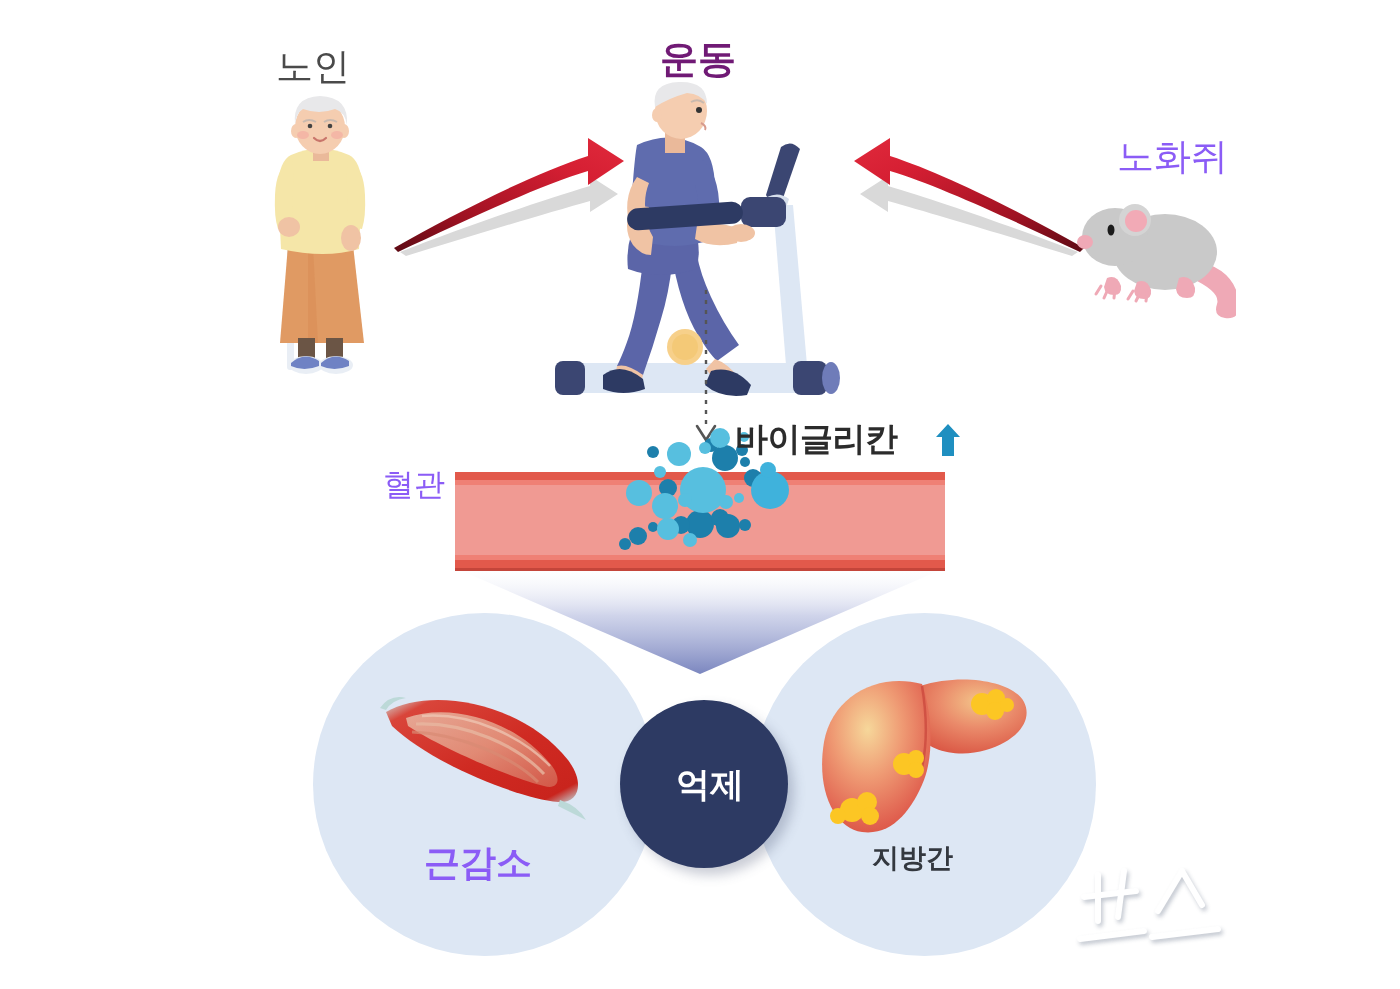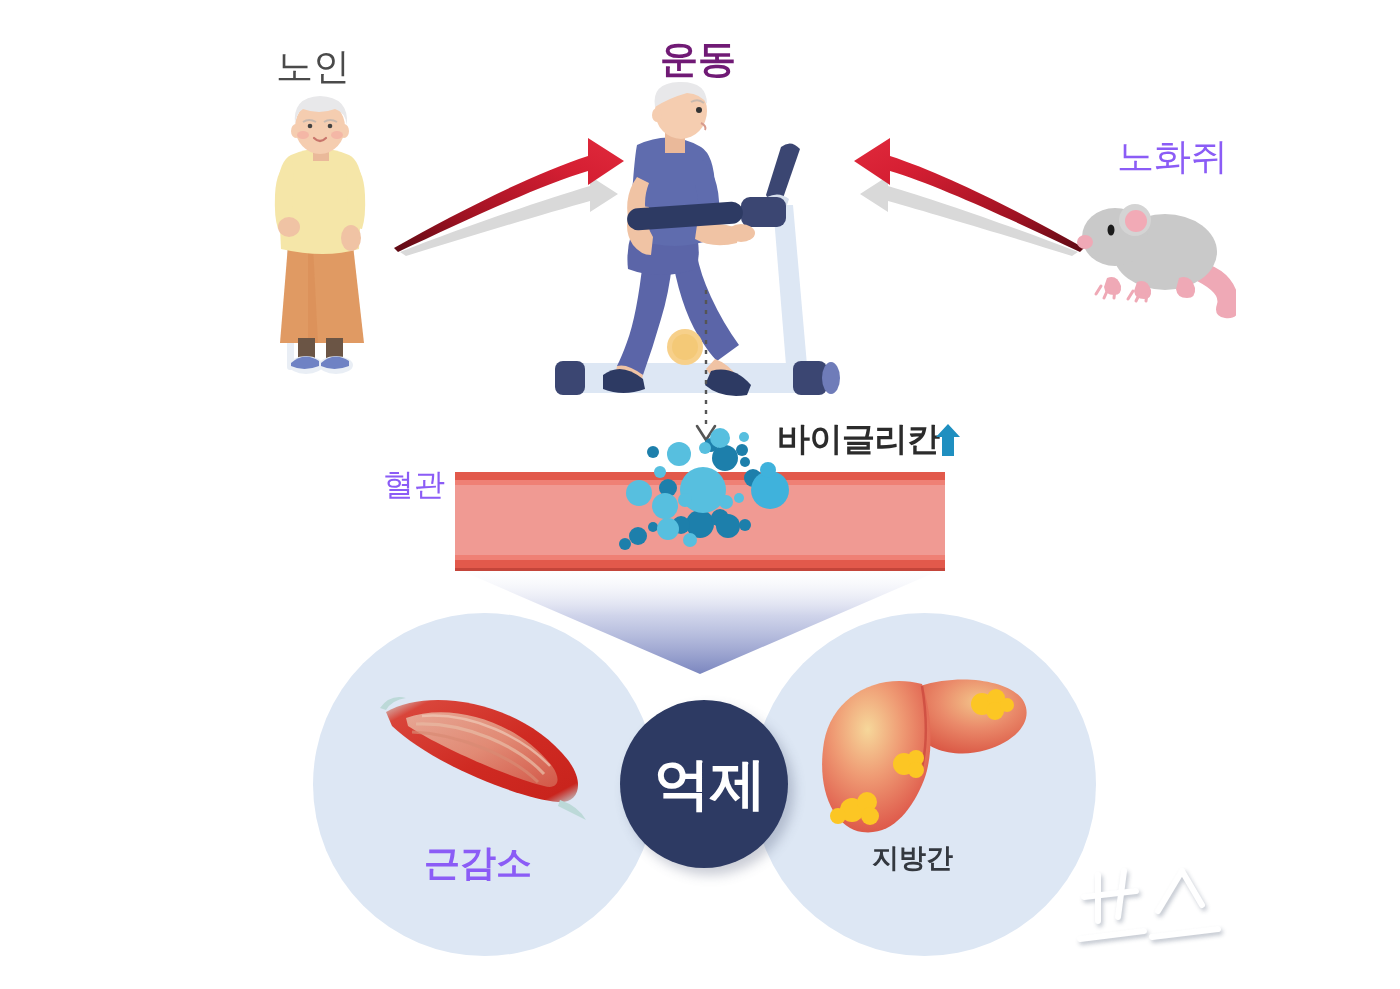--- a/index.html
+++ b/index.html
@@ -42,21 +42,21 @@
     font-weight: 400;
     margin-left: 27px;
   }
   #label-vessel {
     left: 383px; top: 469px;
     font-size: 31px;
     color: #8b5cf6;
     font-weight: 400;
   }
   #label-biglycan {
-    left: 777px; top: 422px;
+    left: 735px; top: 422px;
     font-size: 33px;
     color: #2b2b2b;
     font-weight: bold;
     letter-spacing: -0.5px;
   }
   #biglycan-up-icon {
     position: absolute;
     left: 935px; top: 424px;
     width: 26px; height: 32px;
   }
@@ -76,21 +76,21 @@
     border-radius: 50%;
     background: #2d3a63;
     box-shadow: 6px 7px 12px rgba(80,90,120,0.30);
     display: flex;
     align-items: center;
     justify-content: center;
     z-index: 6;
   }
   #label-suppress {
     color: #ffffff;
-    font-size: 56px;
+    font-size: 34px;
     font-weight: bold;
     line-height: 1;
     margin-left: 12px;
   }
   #label-sarcopenia {
     left: 424px; top: 845px;
     font-size: 36px;
     font-weight: bold;
     color: #8b5cf6;
     z-index: 7;

